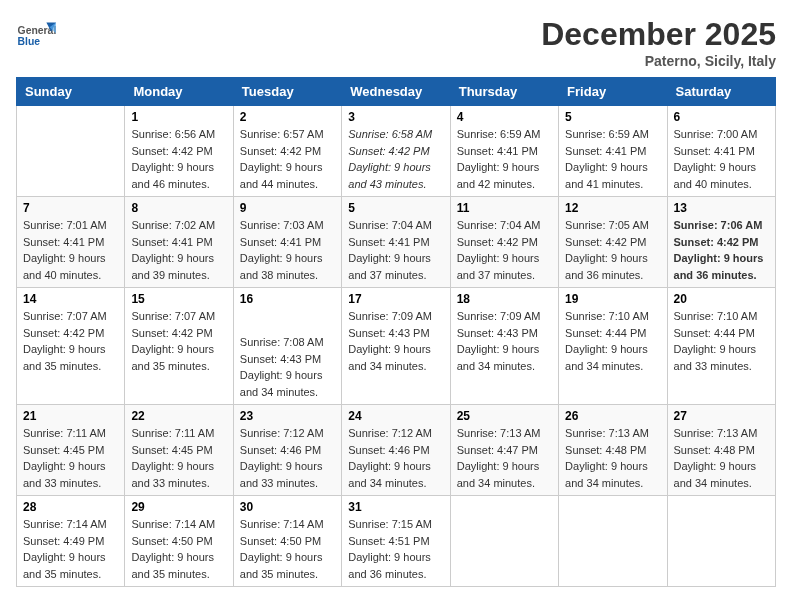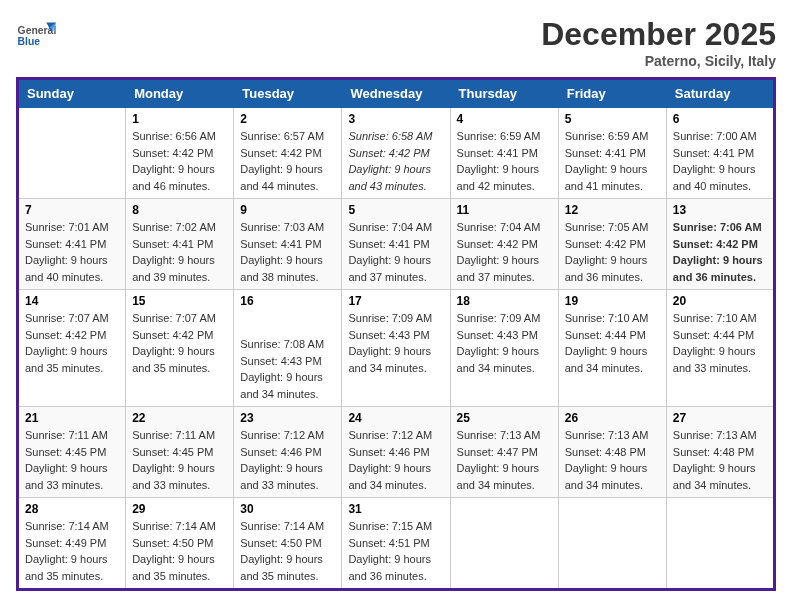--- a/index.html
+++ b/index.html
@@ -38,21 +38,21 @@
       margin-left: 10px;
     }
     .subtitle {
       font-size: 14px;
       color: #555;
       font-weight: bold;
     }
     .calendar {
       width: 100%;
       border-collapse: collapse;
-      border: 3px solid #4c1d95;
+      border: 1px solid #4c1d95;
     }
     .calendar th {
       background-color: #1a5fa8;
       color: white;
       text-align: left;
       padding: 6px 8px;
       font-size: 13px;
       border: 1px solid #1a5fa8;
     }
     .calendar td {

